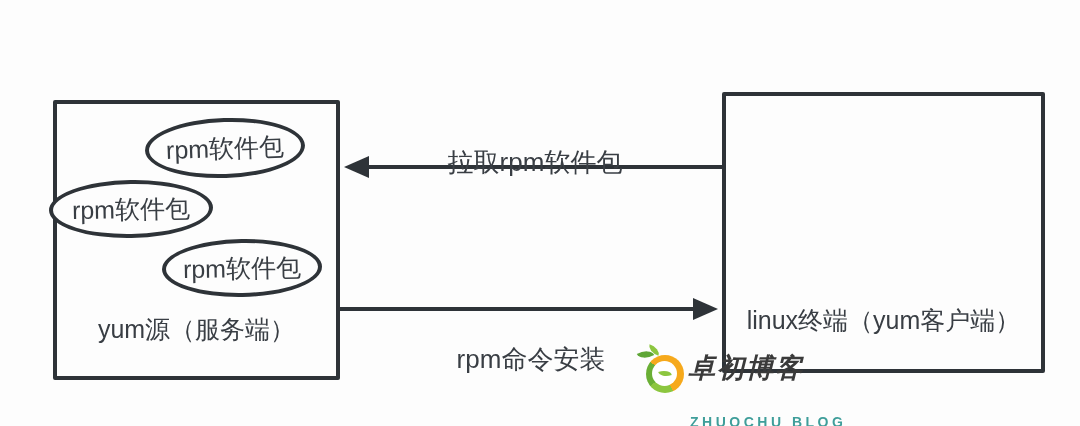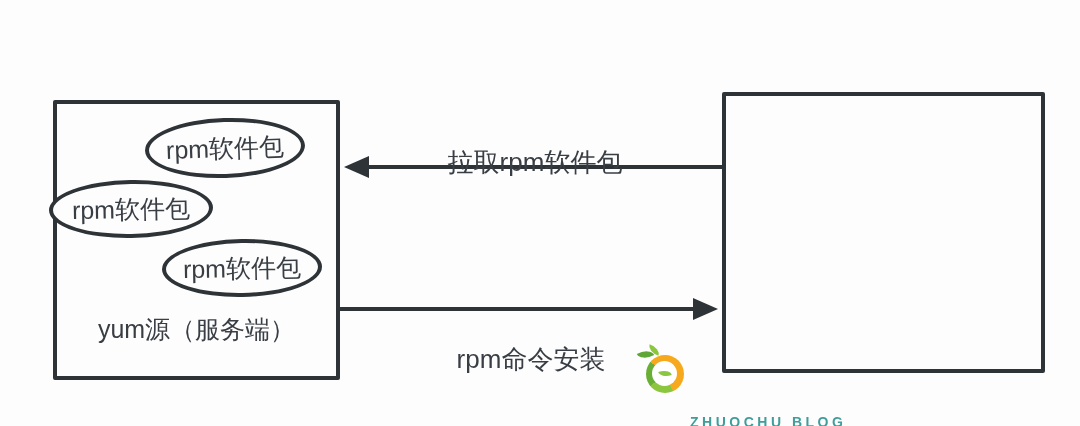--- a/index.html
+++ b/index.html
@@ -149,34 +149,36 @@
   <div class="pkg-ellipse" id="pkg-2">
     <span>rpm软件包</span>
   </div>
   <div class="pkg-ellipse" id="pkg-3">
     <span>rpm软件包</span>
   </div>
 
   <div class="box-caption" id="server-caption" style="left:53px;width:287px;top:313px;">yum源（服务端）</div>
 
   <div class="box" id="client-box">
+    <div class="box-caption" id="client-caption">linux终端（yum客户端）</div>
   </div>
 
   <div class="hline" id="pull-line"></div>
   <div class="arrowhead" id="pull-head"></div>
   <div class="arrow-label" id="pull-label">拉取rpm软件包</div>
 
   <div class="hline" id="install-line"></div>
   <div class="arrowhead" id="install-head"></div>
   <div class="arrow-label" id="install-label">rpm命令安装</div>
 
   <div class="watermark">
     <div class="wm-leaf" id="wm-leaf-1"></div>
     <div class="wm-leaf" id="wm-leaf-2"></div>
     <div class="wm-circle">
       <div class="wm-circle-inner">
         <div class="wm-inner-leaf"></div>
       </div>
     </div>
+    <div class="wm-name">卓初博客</div>
     <div class="wm-sub">ZHUOCHU BLOG</div>
   </div>
 
 </div>
 
 </body></html>

